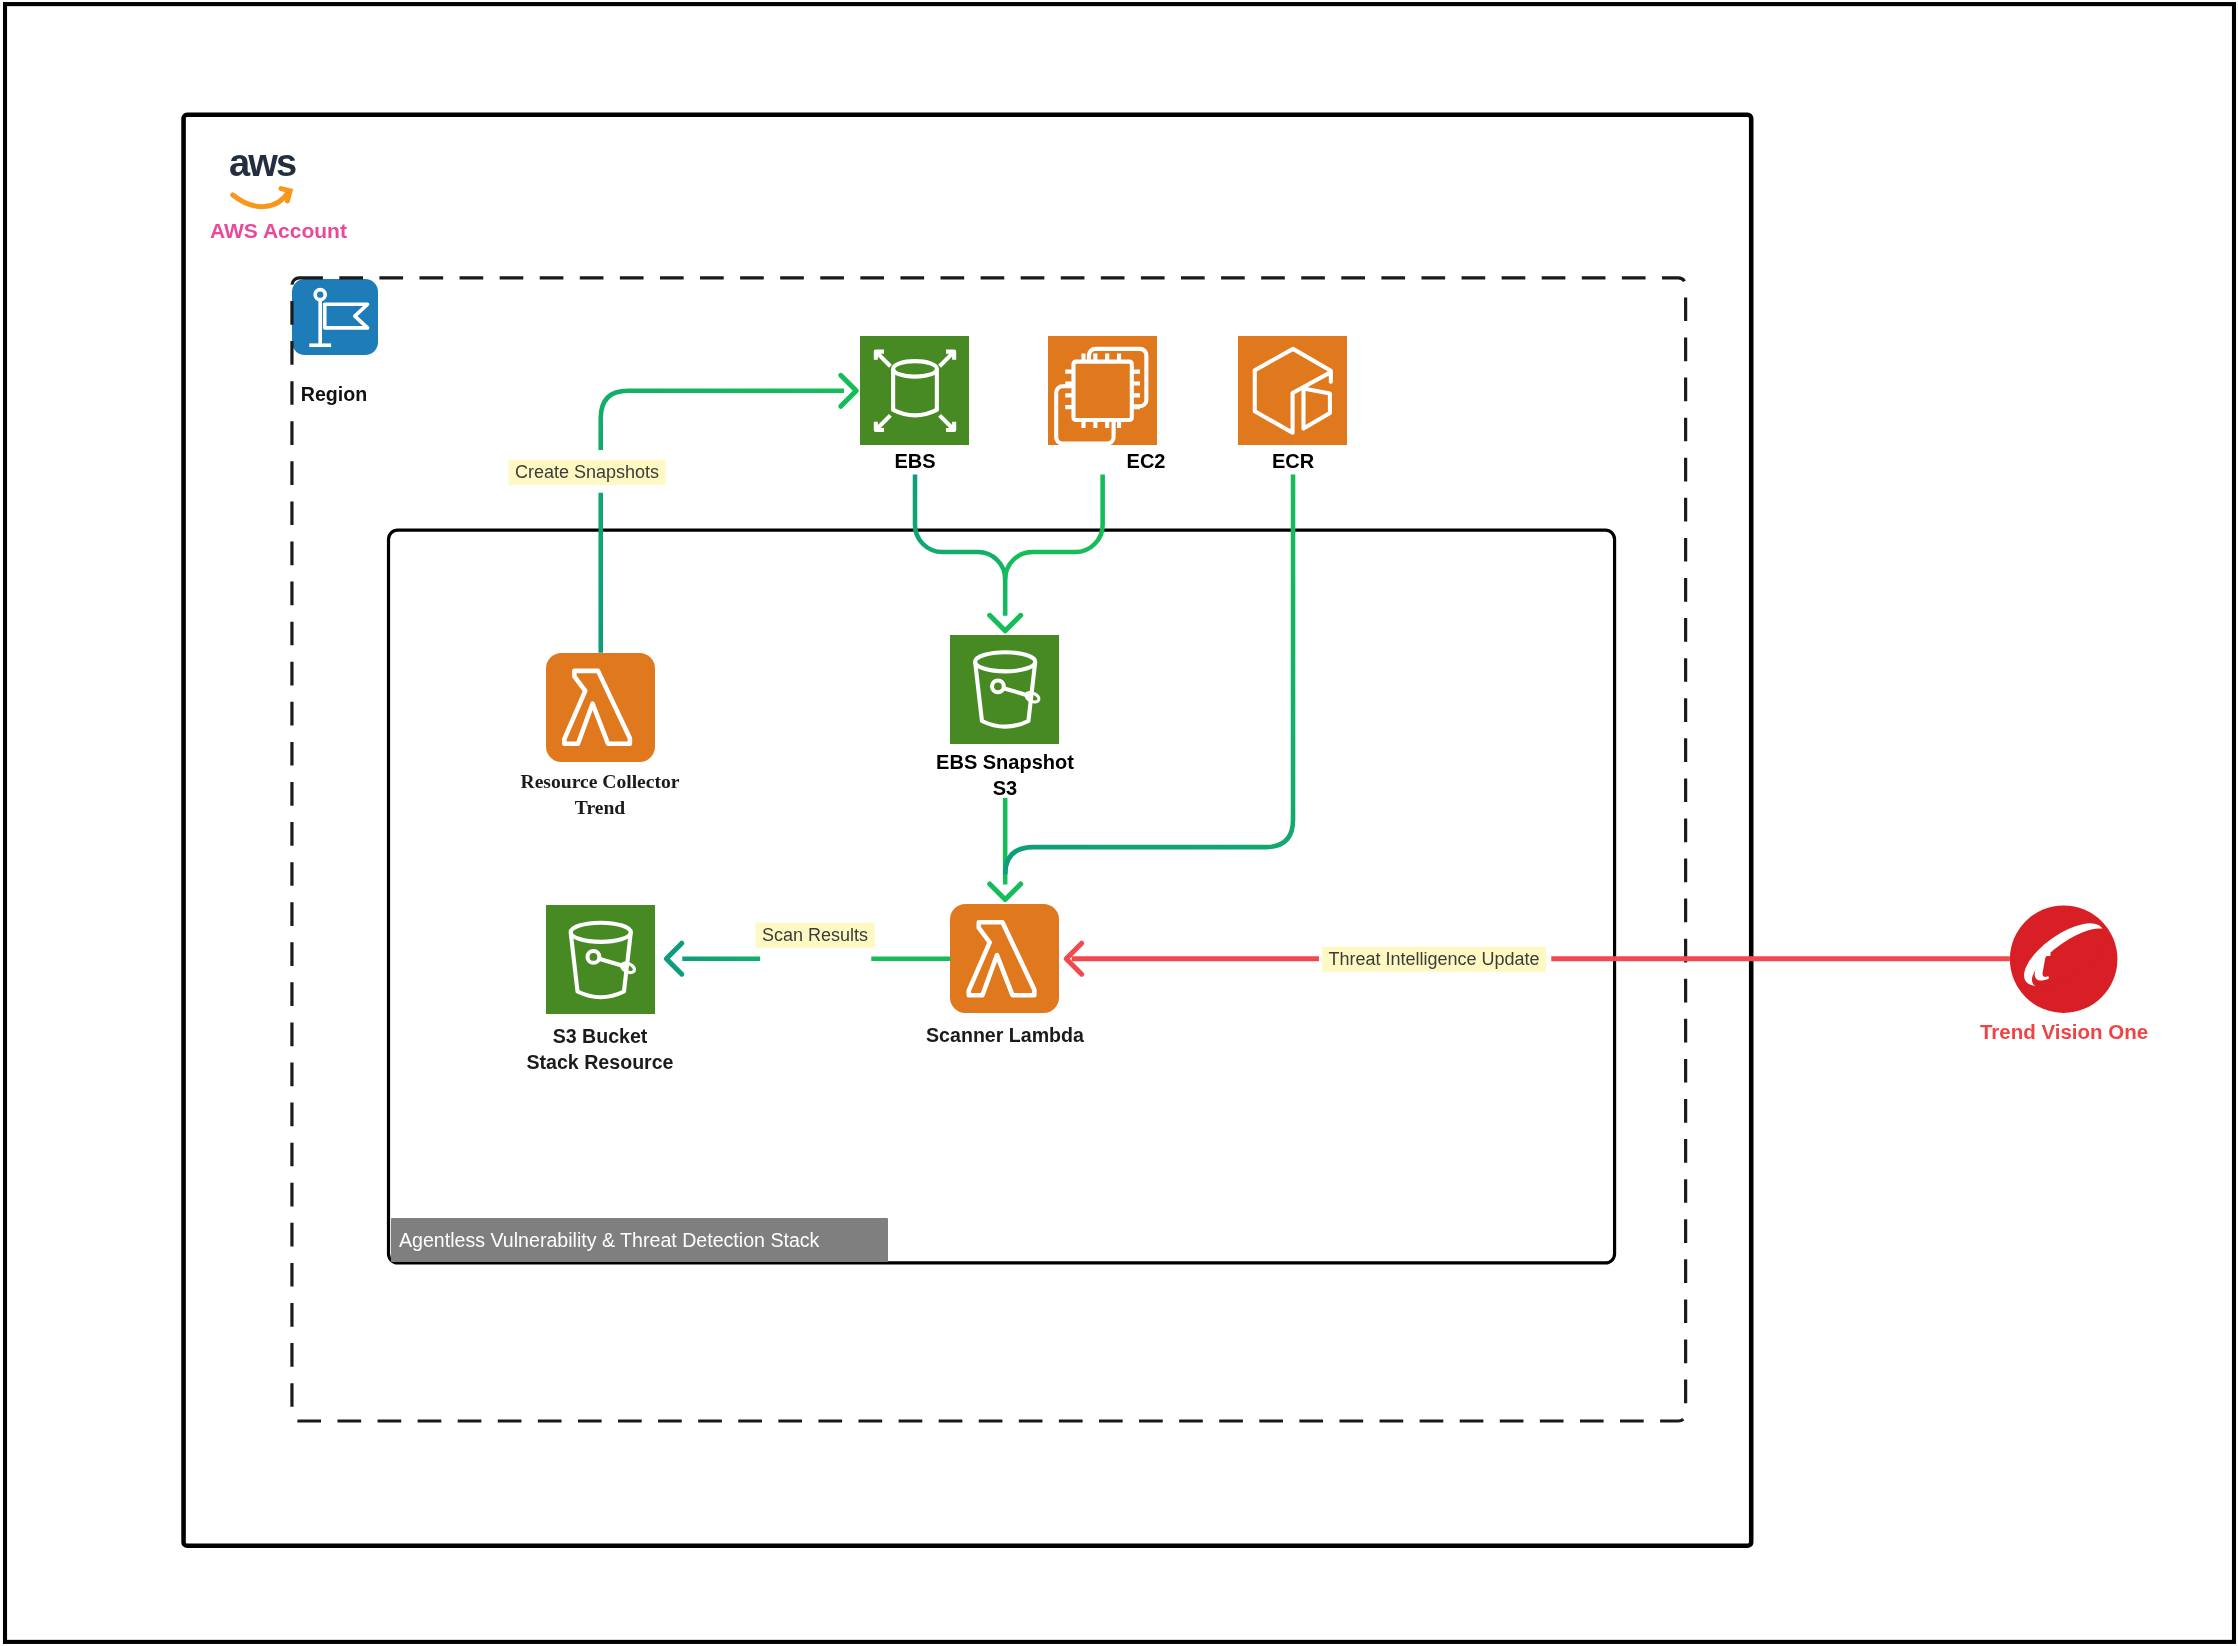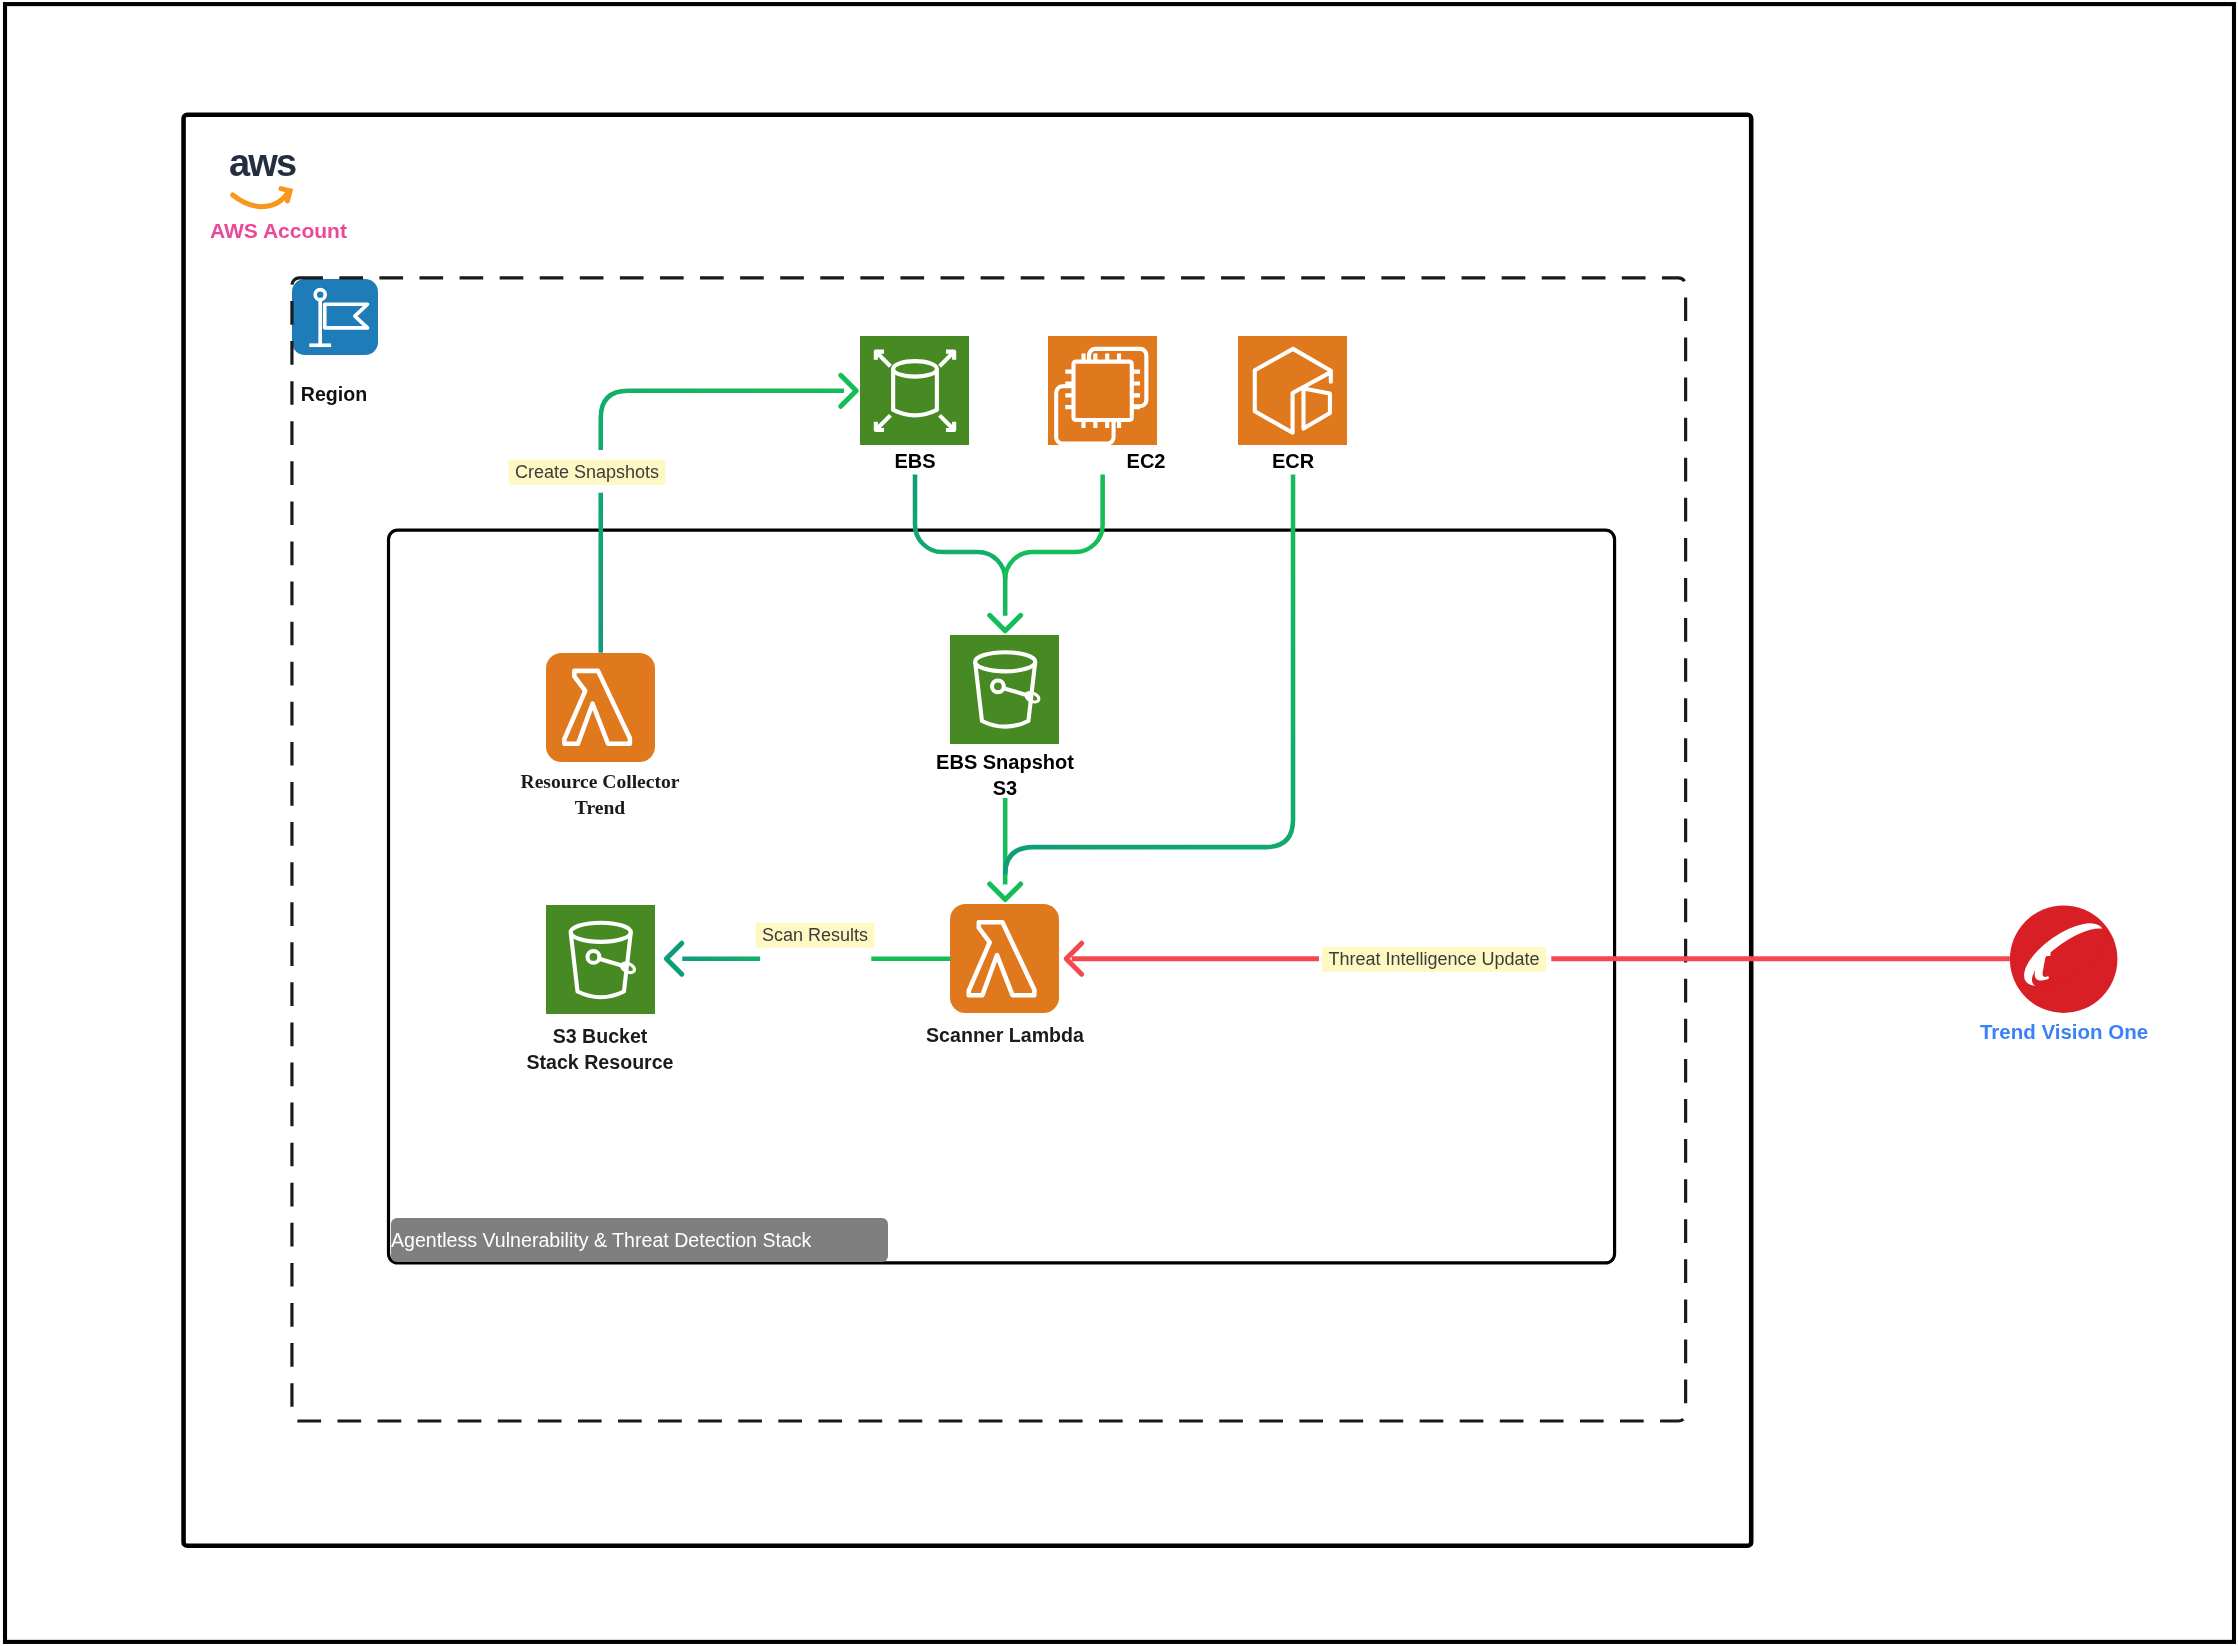--- a/index.html
+++ b/index.html
@@ -10,24 +10,24 @@
   svg.layer{position:absolute;left:0;top:0;z-index:2;}
   .lbl{position:absolute;z-index:3;white-space:nowrap;}
   .ctr{transform:translateX(-50%);text-align:center;}
   .svc{font-size:20px;font-weight:700;color:#000000;line-height:25.5px;}
   .blk{font-size:19.6px;font-weight:600;color:#1B1B1B;line-height:26px;}
   .edge-lbl{font-size:18px;font-weight:400;color:#3C3C3C;background:#fef9c3;
             padding:1.8px 6.4px;transform:translate(-50%,-50%);}
   .aws-word{font-size:38px;font-weight:700;color:#232F3E;letter-spacing:-1.8px;line-height:36px;}
   .acct{font-size:21px;font-weight:700;color:#ec4899;}
   .region-lbl{font-size:19.6px;font-weight:600;color:#111111;}
-  .trend-lbl{font-size:20.5px;font-weight:600;color:#3b82f6;}
+  .trend-lbl{font-size:20.5px;font-weight:600;color:#ef4444;}
   .badge{position:absolute;left:391px;top:1218px;width:497px;height:44px;z-index:3;
-         background:#7F7F7F;border-radius:6px;color:#ffffff;font-size:19.6px;
-         line-height:44px;padding-left:0;box-sizing:border-box;}
+         background:#7F7F7F;border-radius:1px;color:#ffffff;font-size:19.6px;
+         line-height:44px;padding-left:8px;box-sizing:border-box;}
 </style>
 </head>
 <body>
 
 <div id="stage">
 
   <div class="tile" style="left:860px;top:336px;width:109px;height:109px;background:#478A23;"></div>
   <div class="tile" style="left:1048px;top:336px;width:109px;height:109px;background:#E0791D;"></div>
   <div class="tile" style="left:1238px;top:336px;width:109px;height:109px;background:#E0791D;"></div>
   <div class="tile" style="left:546px;top:653px;width:109px;height:109px;background:#E0791D;border-radius:15.5px;"></div>

